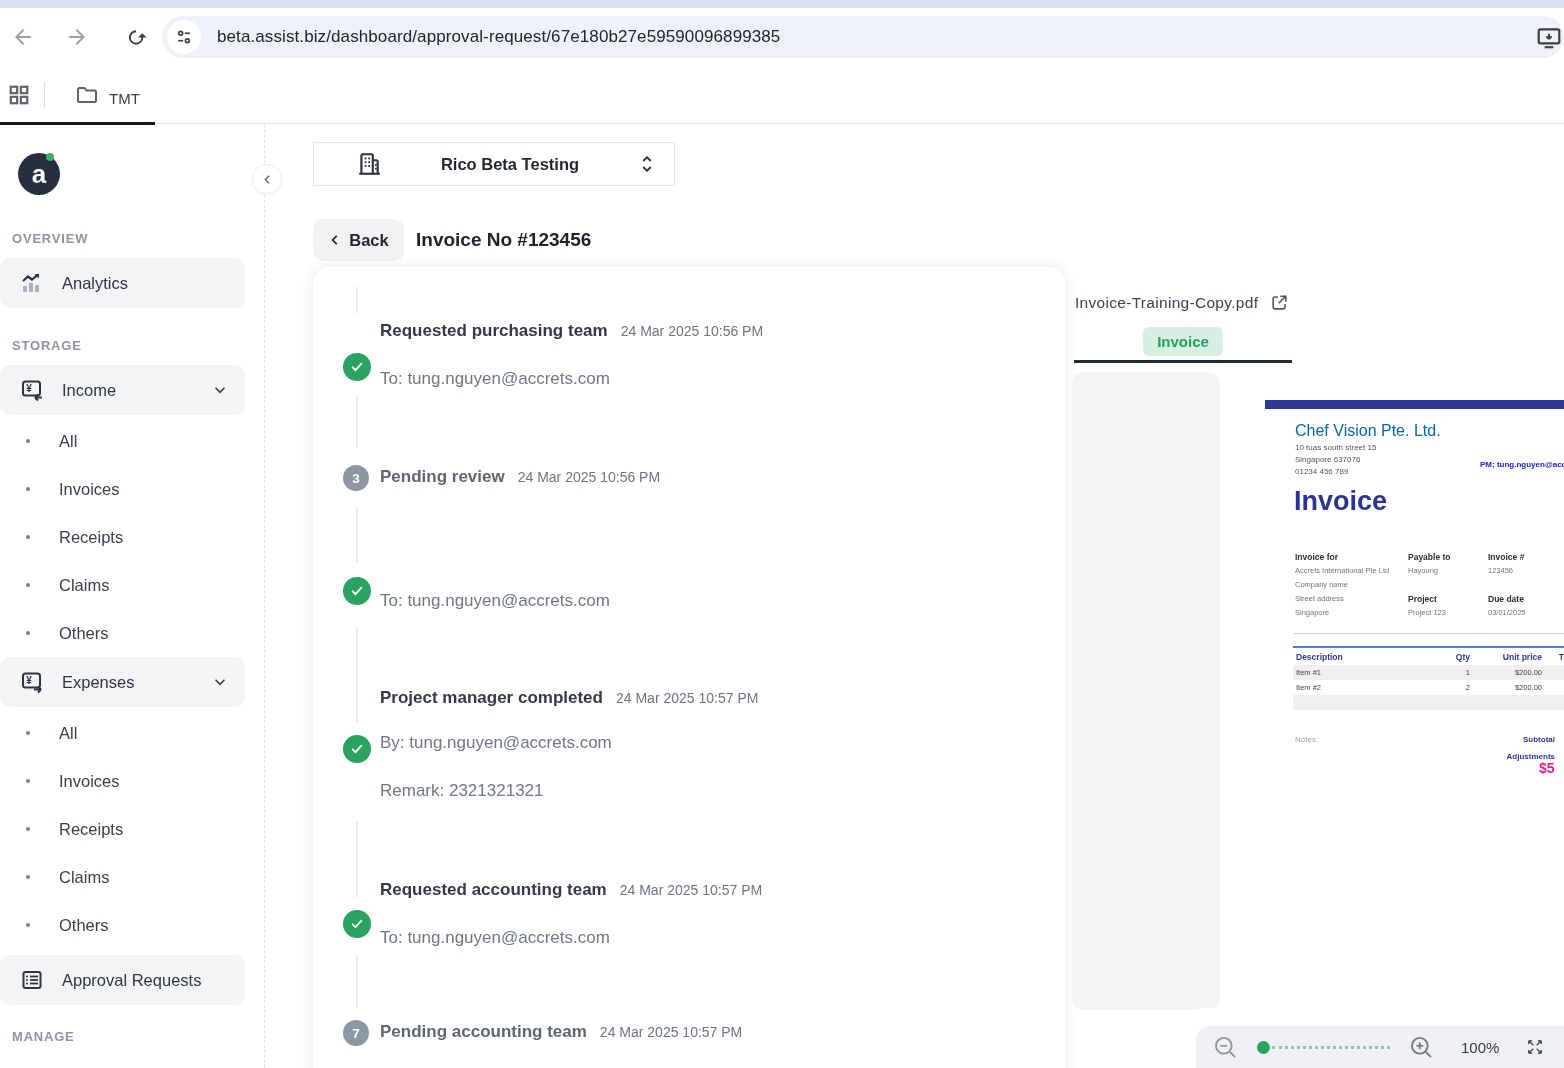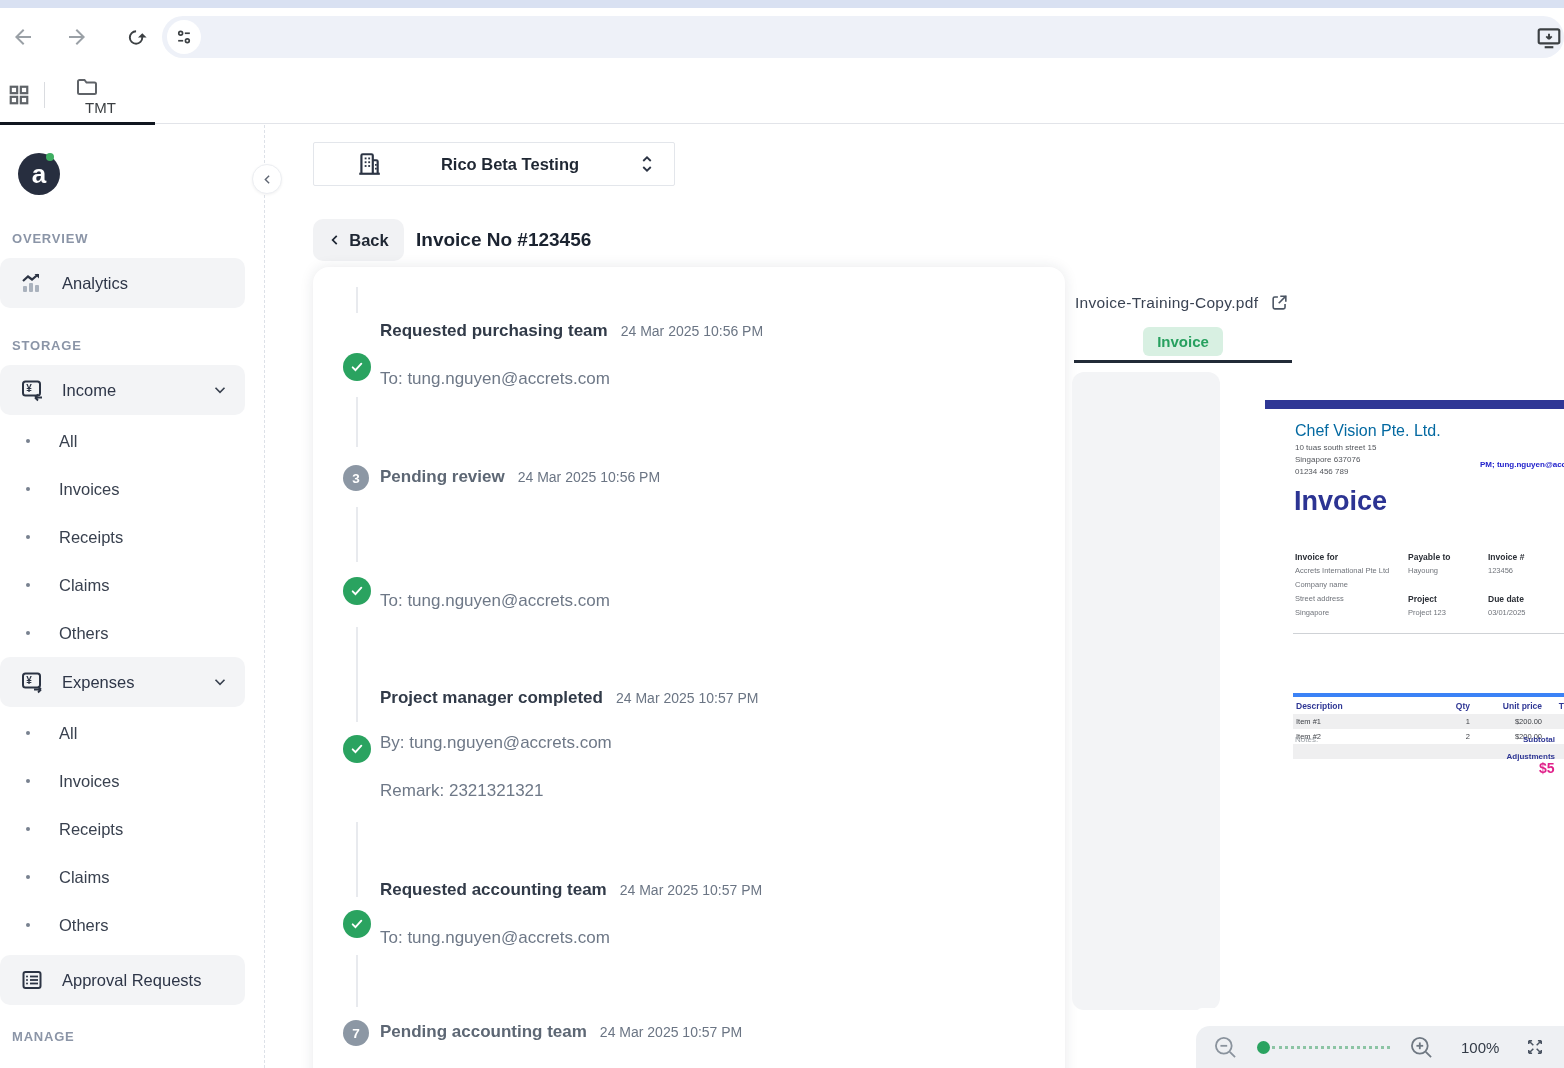--- a/index.html
+++ b/index.html
@@ -76,21 +76,21 @@
   
   .pdf-page{left:1265px;top:380px;width:299px;height:632px;background:#fff;overflow:hidden;}
   .pdf-bar{position:absolute;left:0;top:20px;width:299px;height:9px;background:#2f3795;}
   .pdf-company{position:absolute;left:30px;top:42px;font-size:16px;color:#0369a1;}
   .pdf-small{position:absolute;font-size:8px;color:#53565c;white-space:nowrap;}
   .pdf-pm{position:absolute;left:215px;top:80px;font-size:8px;font-weight:bold;color:#2222cc;white-space:nowrap;}
   .pdf-title{position:absolute;left:29px;top:106px;font-size:27px;font-weight:bold;color:#2c3493;}
   .pdf-label{position:absolute;font-size:8.5px;font-weight:bold;color:#2b2f36;white-space:nowrap;}
   .pdf-val{position:absolute;font-size:7.5px;color:#70747b;white-space:nowrap;}
   .pdf-divider{position:absolute;left:28px;top:253px;width:271px;height:1px;background:#cfd2d6;}
-  .pdf-table{position:absolute;left:28px;top:266px;width:271px;border-top:4px solid #3b82f6;margin-top:47px;}
+  .pdf-table{position:absolute;left:28px;top:266px;width:271px;border-top:2px solid #3b82f6;}
   .pdf-thead{display:flex;height:17px;align-items:center;font-size:8.5px;font-weight:bold;color:#2f3795;}
   .pdf-tr{display:flex;height:15px;align-items:center;font-size:7.5px;color:#3c3f45;}
   .pdf-tr.alt{background:#efeff0;}
   .c-desc{flex:1;padding-left:3px;}
   .c-qty{width:40px;text-align:right;}
   .c-unit{width:72px;text-align:right;}
   .c-total{width:22px;text-align:right;overflow:hidden;}
   .pdf-notes{position:absolute;left:30px;top:355px;font-size:8px;color:#9aa0a6;}
   .pdf-sum{position:absolute;width:260px;text-align:right;font-size:8px;font-weight:bold;color:#2f3795;}
   .pdf-total{position:absolute;left:274px;top:380px;font-size:14px;font-weight:bold;color:#e0218a;white-space:nowrap;}
@@ -127,40 +127,41 @@
     </div>
     <div class="url-pill">
       <div class="site-chip">
         <svg width="20" height="20" viewBox="0 0 24 24">
           <circle cx="8" cy="7.5" r="2.3" fill="none" stroke="#3c4043" stroke-width="2"></circle>
           <line x1="13" y1="7.5" x2="19" y2="7.5" stroke="#3c4043" stroke-width="2"></line>
           <line x1="5" y1="16.5" x2="11" y2="16.5" stroke="#3c4043" stroke-width="2"></line>
           <circle cx="16" cy="16.5" r="2.3" fill="none" stroke="#3c4043" stroke-width="2"></circle>
         </svg>
       </div>
+      <span class="url-text">beta.assist.biz/dashboard/approval-request/67e180b27e59590096899385</span>
       <div class="cast-icon">
         <svg width="26" height="26" viewBox="0 0 24 24">
           <rect x="2.5" y="4" width="19" height="13" rx="1.5" fill="none" stroke="#3c4043" stroke-width="2"></rect>
           <line x1="8" y1="20.5" x2="16" y2="20.5" stroke="#3c4043" stroke-width="2"></line>
           <path d="M12 8v5m0 0l2.5-2.5M12 13l-2.5-2.5" stroke="#3c4043" stroke-width="1.8" fill="none"></path>
         </svg>
       </div>
     </div>
   </div>
   <div class="abs bookmarks">
     <div style="margin-left:8px;">
       <svg width="22" height="22" viewBox="0 0 24 24">
         <rect x="3" y="3" width="7" height="7" fill="none" stroke="#5f6368" stroke-width="2.4"></rect>
         <rect x="14" y="3" width="7" height="7" fill="none" stroke="#5f6368" stroke-width="2.4"></rect>
         <rect x="3" y="14" width="7" height="7" fill="none" stroke="#5f6368" stroke-width="2.4"></rect>
         <rect x="14" y="14" width="7" height="7" fill="none" stroke="#5f6368" stroke-width="2.4"></rect>
       </svg>
     </div>
     <div class="bm-sep"></div>
-    <div style="display:flex;align-items:flex-start;margin-left:18px;flex-direction:column;">
+    <div style="display:flex;align-items:flex-end;margin-left:18px;">
       <svg width="24" height="24" viewBox="0 0 24 24">
         <path d="M3 6.5A1.5 1.5 0 0 1 4.5 5h5l2 2.5h8A1.5 1.5 0 0 1 21 9v8.5a1.5 1.5 0 0 1-1.5 1.5h-15A1.5 1.5 0 0 1 3 17.5z" fill="none" stroke="#5f6368" stroke-width="2"></path>
       </svg>
       <span class="bm-label">TMT</span>
     </div>
   </div>
   <div class="abs chrome-border"></div>
   <div class="abs chrome-border-dark"></div>
 
   <div class="abs sidebar">

